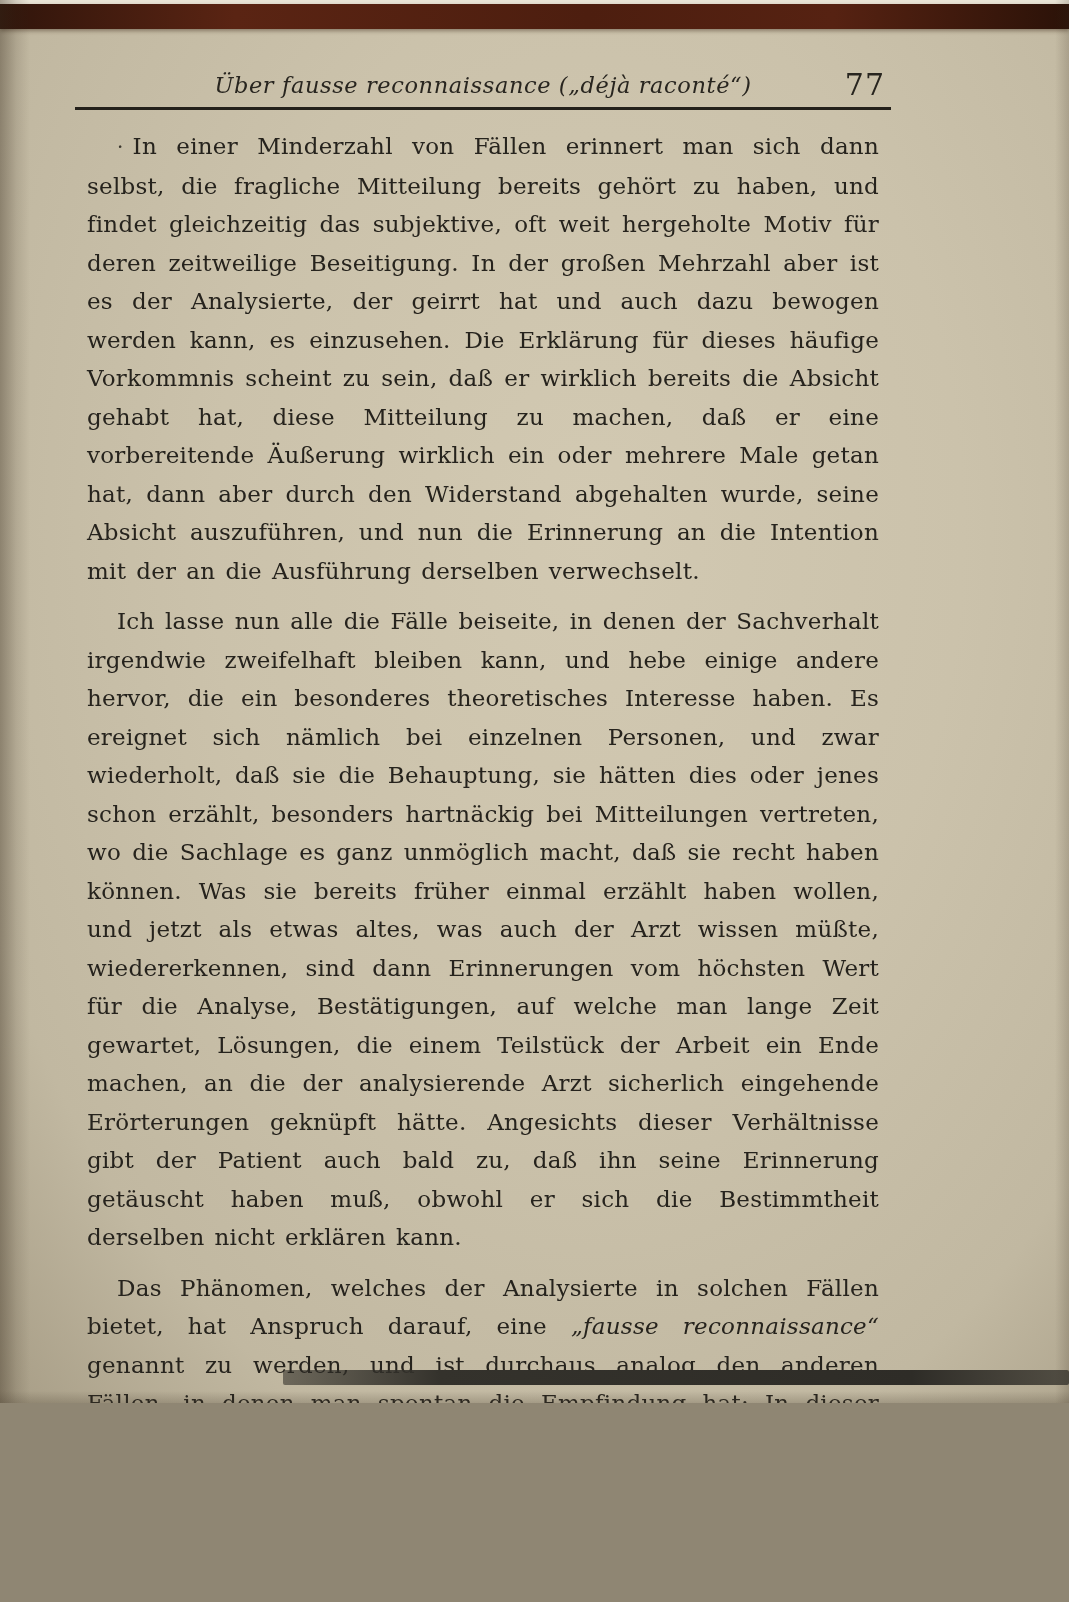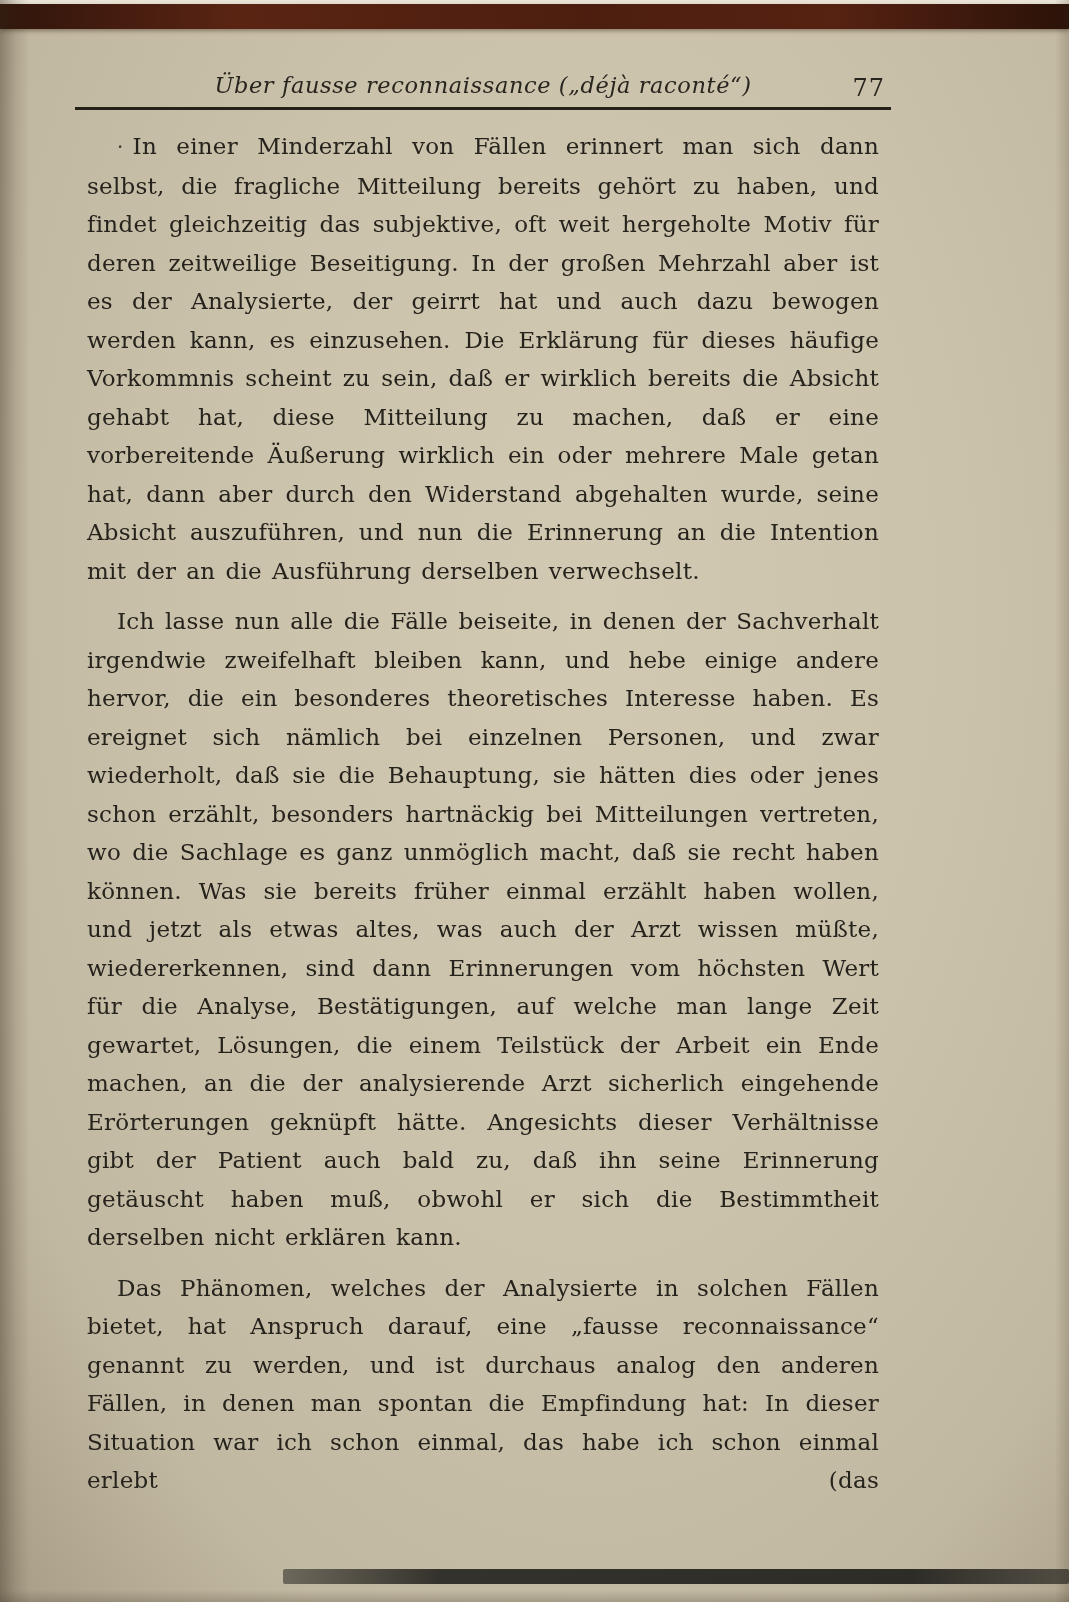--- a/index.html
+++ b/index.html
@@ -3,21 +3,21 @@
 <meta charset="utf-8">
 <style>
   html, body { margin: 0; padding: 0; }
   body {
     width: 1069px; height: 1602px;
     background: #8f8673;
     font-family: "DejaVu Serif", "Liberation Serif", serif;
   }
   .scan {
     position: relative;
-    width: 1069px; height: 1602px;
+    width: 1069px; height: 1403px;
     overflow: hidden;
     background:
       radial-gradient(ellipse at 55% 38%, #d2c9b2 0%, #cbc2ab 45%, #c2b9a2 75%, #ab A 100%),
       #c8bfa8;
     background:
       radial-gradient(ellipse at 55% 38%, #d2c9b2 0%, #cbc2ab 45%, #c1b8a1 78%, #a79d86 100%);
   }
   
   .top-bar {
     position: absolute; top: 4px; left: 0; right: 0; height: 25px;
@@ -62,40 +62,40 @@
     font-style: italic;
     font-size: 22.5px;
     letter-spacing: 0.6px;
     text-align: center;
   }
   .page-number {
     position: absolute;
     right: 6px;
     bottom: -4px;
     font-style: normal;
-    font-size: 24px;
+    font-size: 30px;
     letter-spacing: 1px;
   }
   .header-rule {
     margin-top: 9px;
     height: 0;
     border-top: 3px solid #24211b;
   }
   .text-block {
     margin-top: 17px;
     color: #26231d;
     font-size: 23px;
     line-height: 38.5px;
     text-align: justify;
     letter-spacing: 0.25px;
     word-spacing: 2.5px;
   }
   .para { margin: 12px; text-indent: 30px; }
   .para.justify-last { text-align-last: justify; }
-  .italic { }
+  .italic { font-style: italic; }
   .speck {
     display: inline-block;
     text-indent: 0;
     margin-right: 9px;
     font-size: 20px;
     color: #3a362d;
   }
 </style>
 </head>
 <body>

